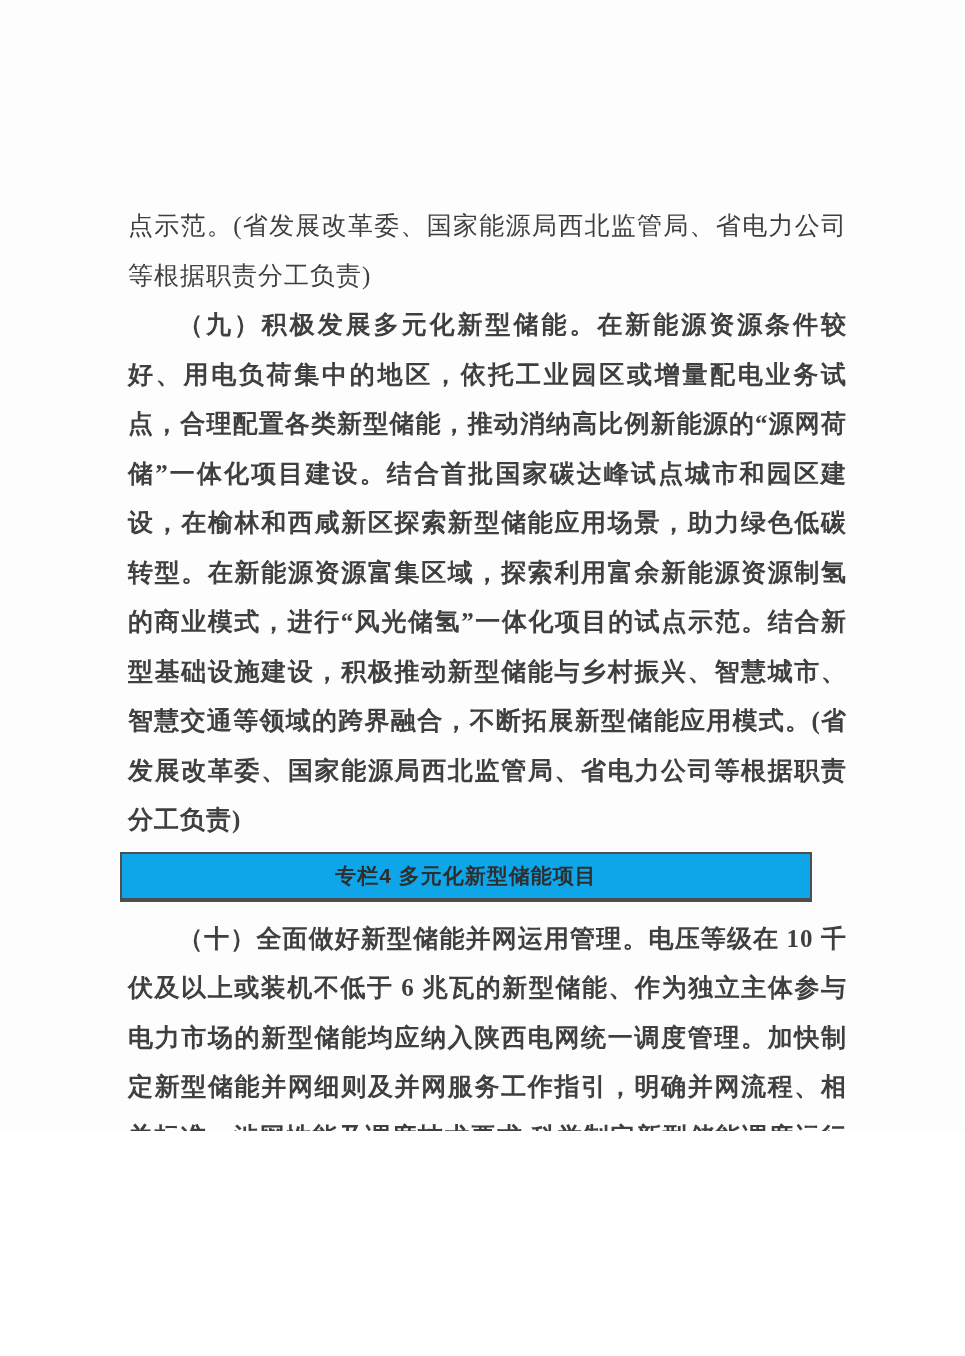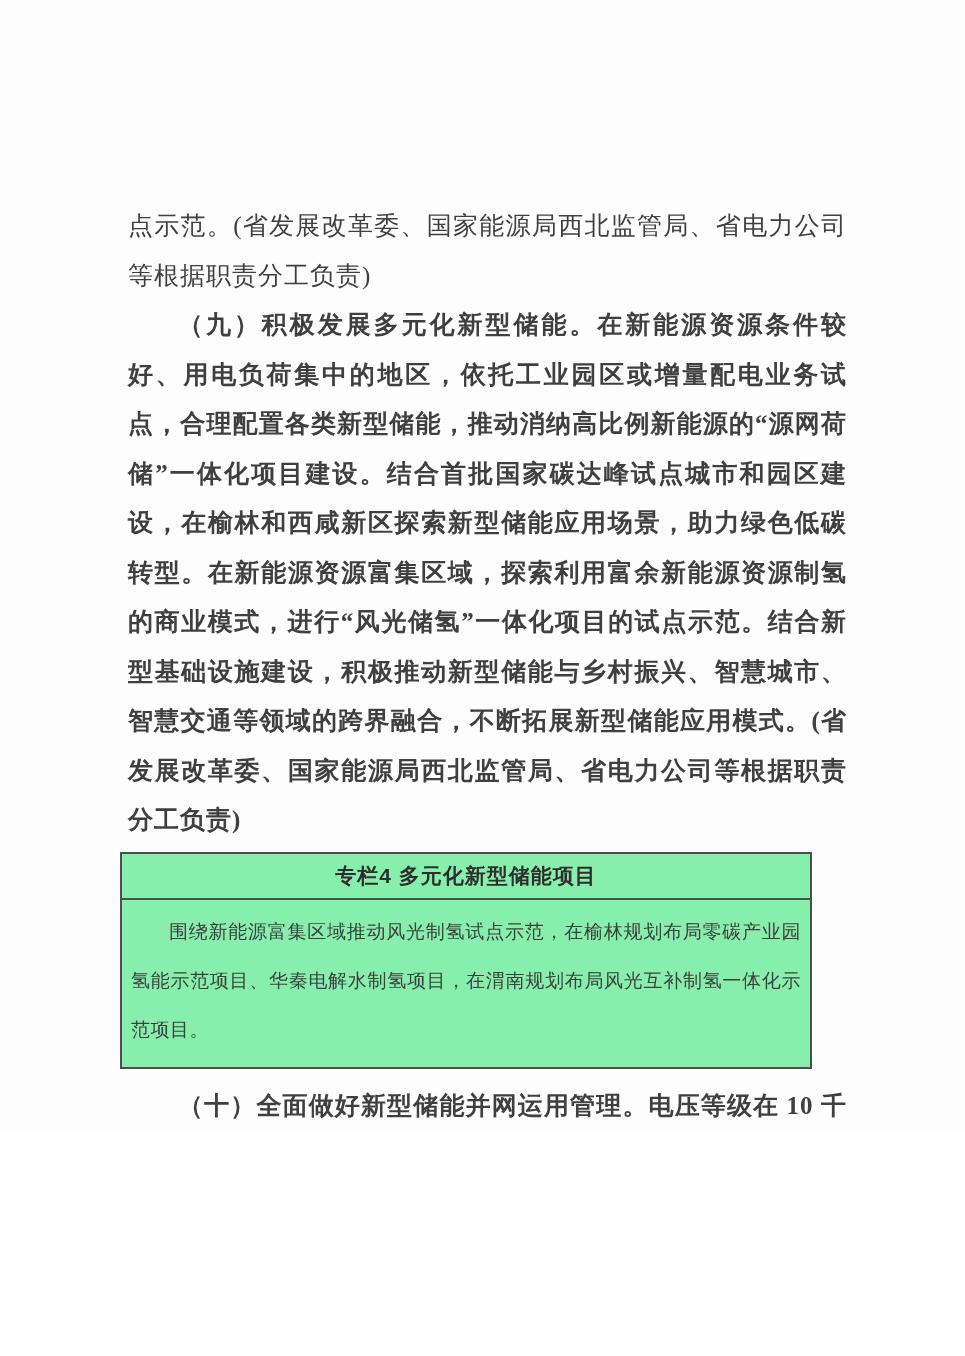--- a/index.html
+++ b/index.html
@@ -35,21 +35,21 @@
   }
   .para.indent {
     text-indent: 2em;
     font-weight: bold;
   }
   .feature-box {
     box-sizing: border-box;
     width: 692px;
     margin: 7px 0 12px -8px;
     border: 2px solid #4e4e4e;
-    background: #86efac;
+    background: #0ea5e9;
   }
   .feature-box-title {
     height: 44px;
     line-height: 44px;
     text-align: center;
     font-family: "Liberation Sans", sans-serif;
     font-weight: bold;
     font-size: 21px;
     letter-spacing: 1px;
     color: #2e2e2e;
@@ -81,23 +81,20 @@
 
 <div class="page">
   <div class="content">
 
     <p class="para">点示范。(省发展改革委、国家能源局西北监管局、省电力公司等根据职责分工负责)</p>
 
     <p class="para indent">（九）积极发展多元化新型储能。在新能源资源条件较好、用电负荷集中的地区，依托工业园区或增量配电业务试点，合理配置各类新型储能，推动消纳高比例新能源的“源网荷储”一体化项目建设。结合首批国家碳达峰试点城市和园区建设，在榆林和西咸新区探索新型储能应用场景，助力绿色低碳转型。在新能源资源富集区域，探索利用富余新能源资源制氢的商业模式，进行“风光储氢”一体化项目的试点示范。结合新型基础设施建设，积极推动新型储能与乡村振兴、智慧城市、智慧交通等领域的跨界融合，不断拓展新型储能应用模式。(省发展改革委、国家能源局西北监管局、省电力公司等根据职责分工负责)</p>
 
     <div class="feature-box">
       <div class="feature-box-title">专栏4 多元化新型储能项目</div>
-      <div class="feature-box-body">
-        <p class="box-para">围绕新能源富集区域推动风光制氢试点示范，在榆林规划布局零碳产业园氢能示范项目、华秦电解水制氢项目，在渭南规划布局风光互补制氢一体化示范项目。</p>
-      </div>
     </div>
 
     <p class="para indent">（十）全面做好新型储能并网运用管理。电压等级在 10 千伏及以上或装机不低于 6 兆瓦的新型储能、作为独立主体参与电力市场的新型储能均应纳入陕西电网统一调度管理。加快制定新型储能并网细则及并网服务工作指引，明确并网流程、相关标准、涉网性能及调度技术要求,科学制定新型储能调度运行管理规程，</p>
 
   </div>
 
   <div class="page-number">— 7 —</div>
 </div>
 
 </body></html>

